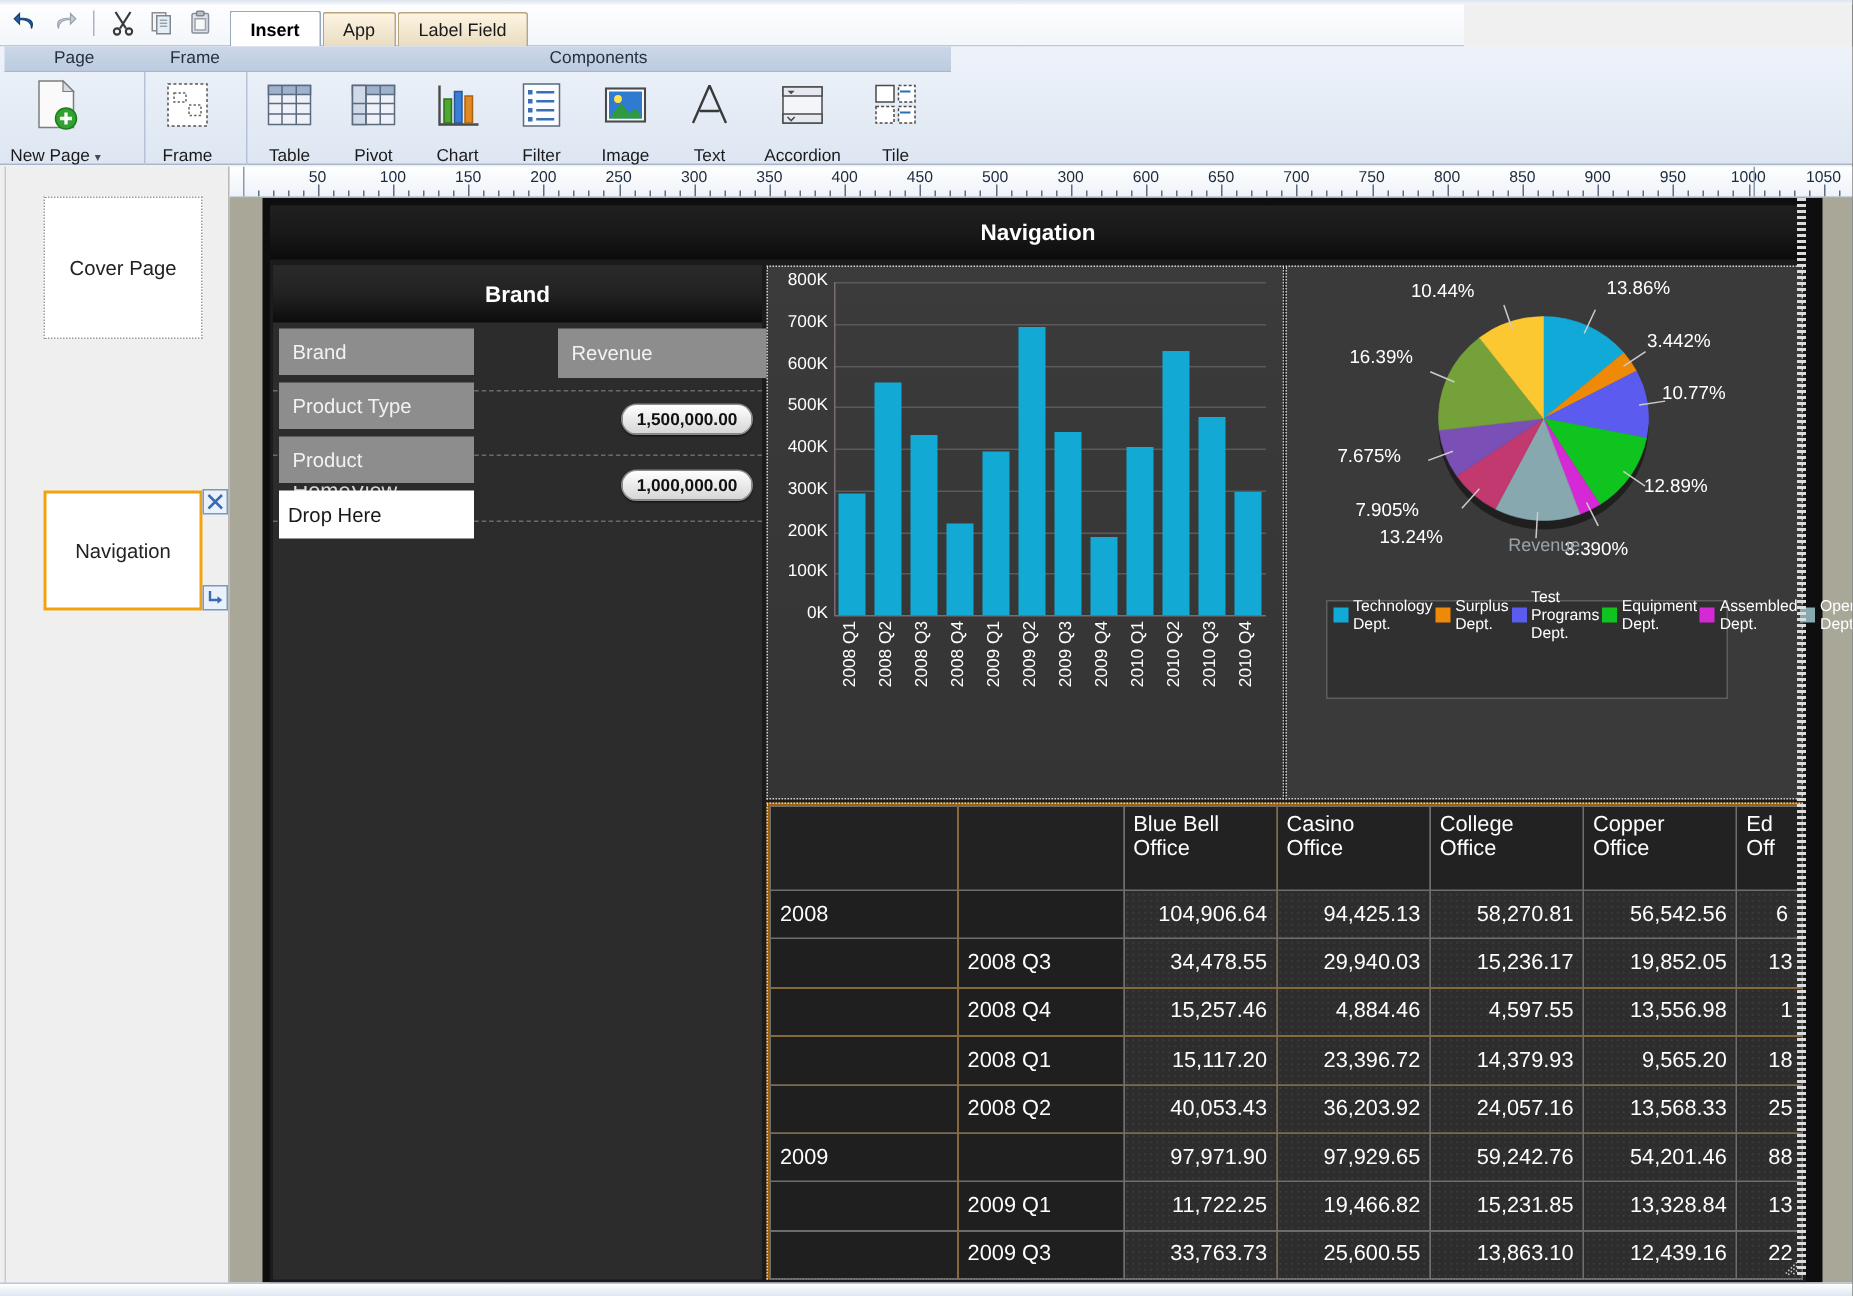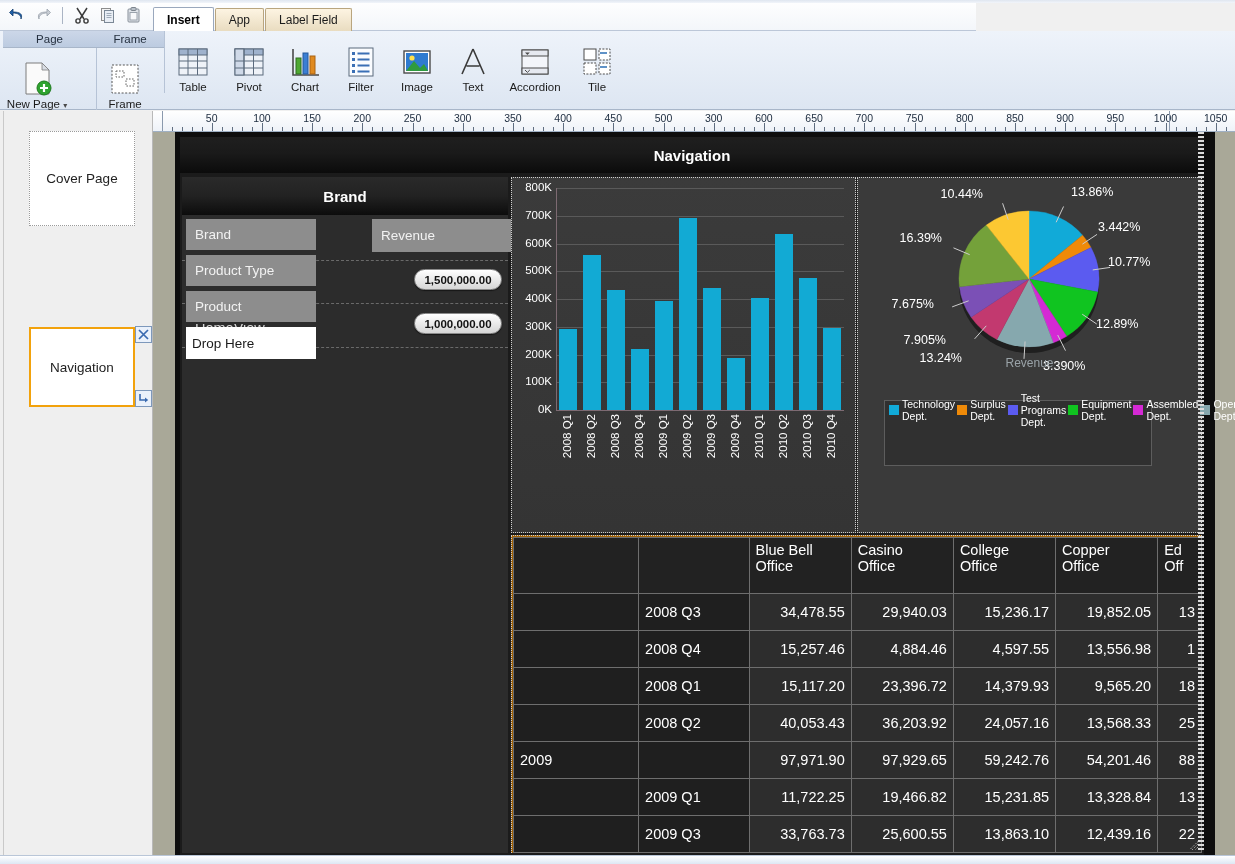--- a/index.html
+++ b/index.html
@@ -49,21 +49,21 @@
   .rgroup { height:79px; position:relative; }
   .rgroup .ghdr {
     height:17px; line-height:17px; text-align:center; font-size:11.5px;
     background:linear-gradient(#ccd7e8,#bccbe0);
     border-bottom:1px solid #a8b6c9; color:#25303f;
   }
   .rgroup .gbody { display:flex; height:62px; align-items:flex-start; }
   .rgroup + .rgroup .gbody { border-left:1px solid #b6c3d6; }
   .ritem {
     width:56px; height:62px; display:flex; flex-direction:column; align-items:center;
-    justify-content:flex-end; padding-top:4px; cursor:pointer;
+    justify-content:space-between; padding-top:4px; cursor:pointer;
   }
   .ritem .ic { height:36px; display:flex; align-items:center; justify-content:center; }
   .ritem .lb { font-size:11.5px; color:#1b1b1b; margin-top:1px; white-space:nowrap; }
   .ritem.wide { width:68px; }
 
   
   #ruler {
     position:absolute; left:153px; top:111px; width:1082px; height:21px;
     background:linear-gradient(#ffffff,#eef2f8);
     border-bottom:1px solid #9fb0c4; overflow:hidden;
@@ -311,20 +311,21 @@
               <rect x="7" y="9" width="8" height="6" fill="#fff" stroke="#666" stroke-dasharray="1.6 1.4"></rect>
               <rect x="17" y="17" width="8" height="7" fill="#fff" stroke="#666" stroke-dasharray="1.6 1.4"></rect>
             </svg>
           </div>
           <div class="lb">Frame</div>
         </div>
       </div>
     </div>
 
     <div class="rgroup" style="width:470px">
+      <div class="ghdr">Components</div>
       <div class="gbody">
         <div class="ritem">
           <div class="ic">
             <svg width="34" height="34" viewBox="0 0 34 34">
               <rect x="3" y="4" width="28" height="26" fill="#eef2f8" stroke="#5b6a7d"></rect>
               <rect x="3" y="4" width="28" height="6" fill="#9fb2cd" stroke="#5b6a7d"></rect>
               <path d="M12 4 v26 M21.5 4 v26 M3 16 h28 M3 23 h28" stroke="#5b6a7d" stroke-width="1"></path>
             </svg>
           </div>
           <div class="lb">Table</div>
@@ -747,20 +748,29 @@
                   <div>Office</div>
                 </th>
                 <th class="col-cut">
                   <div>Ed</div>
                   <div>Off</div>
                 </th>
               </tr>
             </thead>
           <tbody>
               <tr>
+                <td class="rowhdr col-grp">2008</td>
+                <td class="blank col-sub"></td>
+                <td class="num col-val">104,906.64</td>
+                <td class="num col-val">94,425.13</td>
+                <td class="num col-val">58,270.81</td>
+                <td class="num col-val">56,542.56</td>
+                <td class="num col-cut">6 </td>
+              </tr>
+              <tr>
                 <td class="blank col-grp"></td>
                 <td class="rowhdr col-sub">2008 Q3</td>
                 <td class="num col-val">34,478.55</td>
                 <td class="num col-val">29,940.03</td>
                 <td class="num col-val">15,236.17</td>
                 <td class="num col-val">19,852.05</td>
                 <td class="num col-cut">13</td>
               </tr>
               <tr>
                 <td class="blank col-grp"></td>

